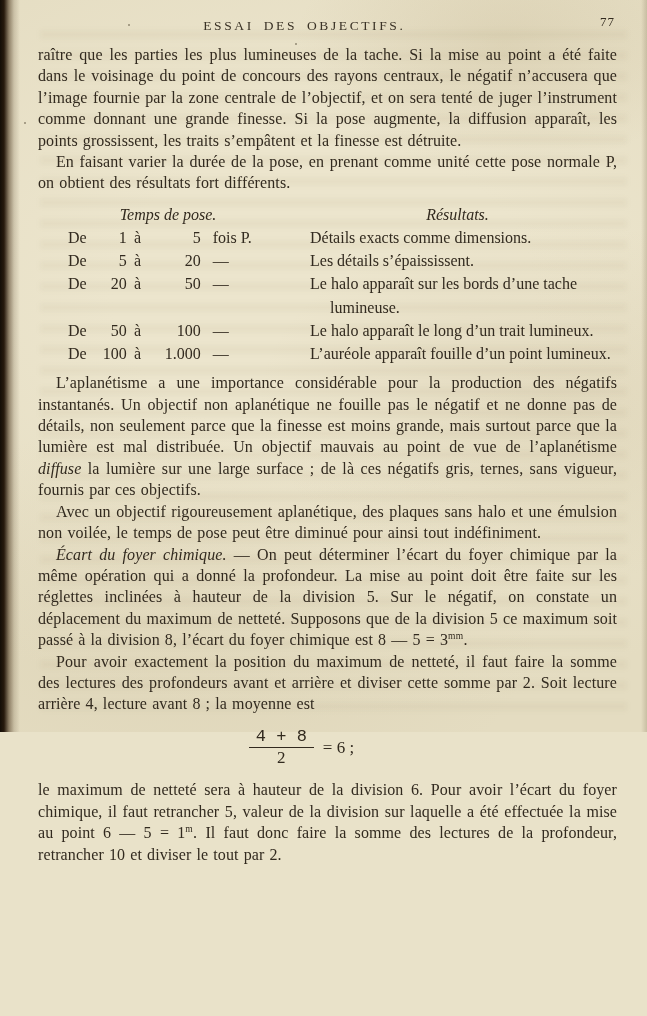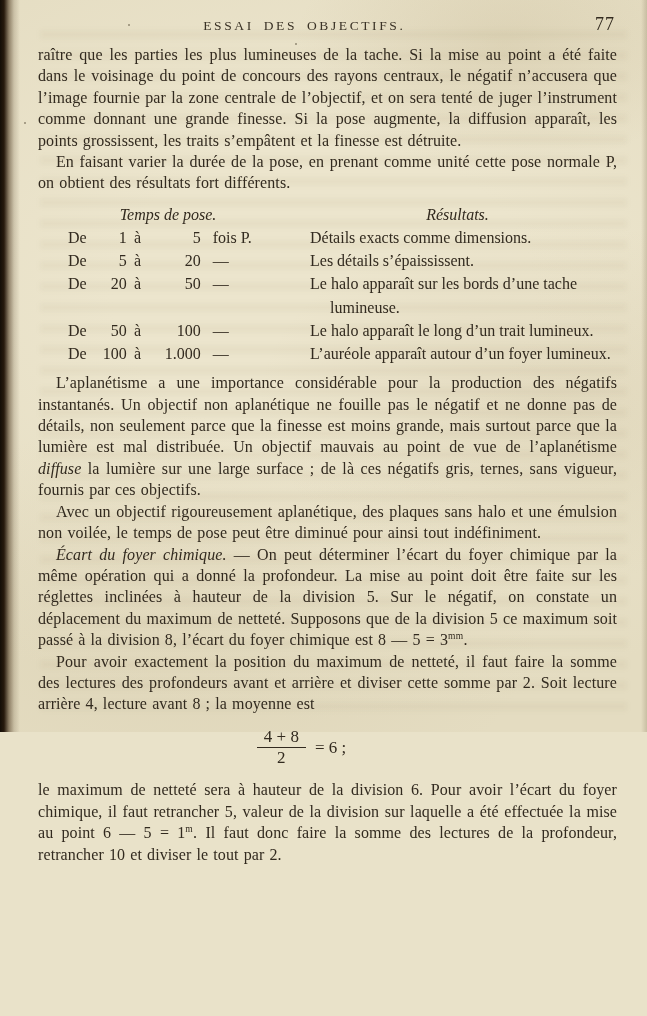--- a/index.html
+++ b/index.html
@@ -34,21 +34,21 @@
     position:absolute; right:0; top:0; bottom:0; width:6px;
     background:linear-gradient(270deg, rgba(120,104,74,0.25), rgba(120,104,74,0));
   }
   .content { position:absolute; left:38px; top:10px; width:579px; }
 
   .running-header { position:relative; height:34px; }
   .header-title {
     position:absolute; left:46%; transform:translateX(-50%); top:8px;
     font-size:13.5px; letter-spacing:2.6px; color:#3a3226; word-spacing:4px;
   }
-  .page-number { position:absolute; right:2px; top:4px; font-size:18px; letter-spacing:1px; }
+  .page-number { position:absolute; right:2px; top:4px; font-size:13px; letter-spacing:1px; }
 
   .para {
     margin:0; text-align:justify; font-size:16px; line-height:21.4px;
     word-spacing:1px; letter-spacing:0.1px;
   }
   .para.indent { text-indent:18px; }
   .it { font-style:italic; }
   sup.supm { font-size:9.5px; line-height:0; vertical-align:super; letter-spacing:0.4px; }
 
   .ptable { margin:9px 0 7px 0; font-size:16px; line-height:23.2px; }
@@ -62,21 +62,21 @@
   .c-a { width:22px; text-align:center; flex:none; }
   .c-to { width:52px; text-align:right; flex:none; }
   .c-suffix { padding-left:12px; flex:none; }
   .c-result { flex:1; padding-left:20px; text-indent:-20px; text-align:left; }
 
   .formula-row {
     display:flex; justify-content:center; align-items:center;
     margin:13px 0 12px 0; transform:translateX(-26px); font-size:17px;
   }
   .frac { display:inline-block; text-align:center; line-height:1.08; }
-  .frac .num { display:block; padding:0 7px 1px 7px; }
+  .frac .num { display:block; padding:0 7px 1px 7px;font-family:Liberation Mono, monospace; }
   .frac .den { display:block; border-top:1.4px solid #322a1f; padding-top:1px; }
   .rhs { margin-left:9px; }
 
   .speck { position:absolute; width:2px; height:2px; border-radius:50%; background:rgba(60,48,30,0.5); }
 </style>
 </head>
 <body>
 
 <div class="page">
   <div class="ghost"></div>
@@ -145,21 +145,21 @@
             <span class="c-result">Le halo apparaît le long d’un trait lumineux.</span>
           </div>
           <div class="trow">
             <span class="c-left">
               <span class="c-de">De</span>
               <span class="c-from">100</span>
               <span class="c-a">à</span>
               <span class="c-to">1.000</span>
               <span class="c-suffix">—</span>
             </span>
-            <span class="c-result">L’auréole apparaît autour d’un foyer lumineux.</span>
+            <span class="c-result">L’auréole apparaît fouille d’un point lumineux.</span>
           </div>
         </div>
     </div>
 
     <div>
         <p class="para indent"><span>L’aplanétisme a une importance considérable pour la production des négatifs instantanés. Un objectif non aplanétique ne fouille pas le négatif et ne donne pas de détails, non seulement parce que la finesse est moins grande, mais surtout parce que la lumière est mal distribuée. Un objectif mauvais au point de vue de l’aplanétisme </span><span class="it">diffuse</span><span> la lumière sur une large surface ; de là ces négatifs gris, ternes, sans vigueur, fournis par ces objectifs.</span></p>
         <p class="para indent"><span>Avec un objectif rigoureusement aplanétique, des plaques sans halo et une émulsion non voilée, le temps de pose peut être diminué pour ainsi tout indéfiniment.</span></p>
         <p class="para indent"><span class="it">Écart du foyer chimique.</span><span> — On peut déterminer l’écart du foyer chimique par la même opération qui a donné la profondeur. La mise au point doit être faite sur les réglettes inclinées à hauteur de la division 5. Sur le négatif, on constate un déplacement du maximum de netteté. Supposons que de la division 5 ce maximum soit passé à la division 8, l’écart du foyer chimique est 8 — 5 = 3</span><sup class="supm">mm</sup><span>.</span></p>
         <p class="para indent"><span>Pour avoir exactement la position du maximum de netteté, il faut faire la somme des lectures des profondeurs avant et arrière et diviser cette somme par 2. Soit lecture arrière 4, lecture avant 8 ; la moyenne est</span></p>
       </div>

